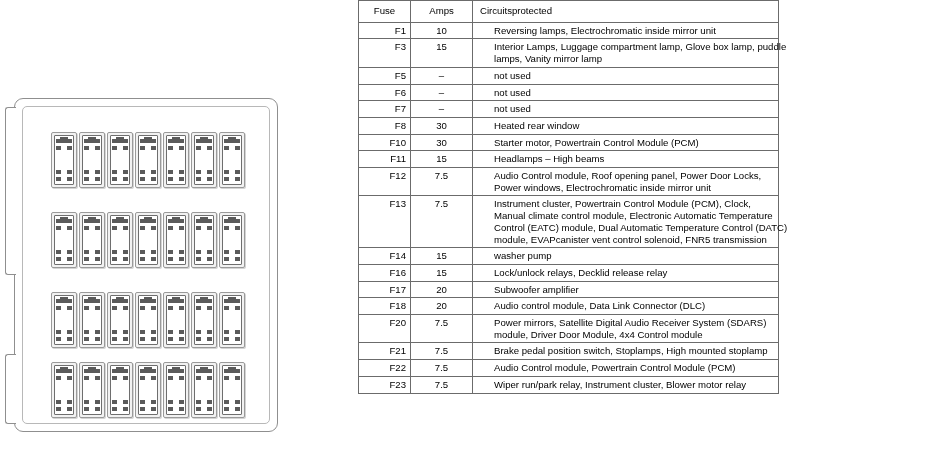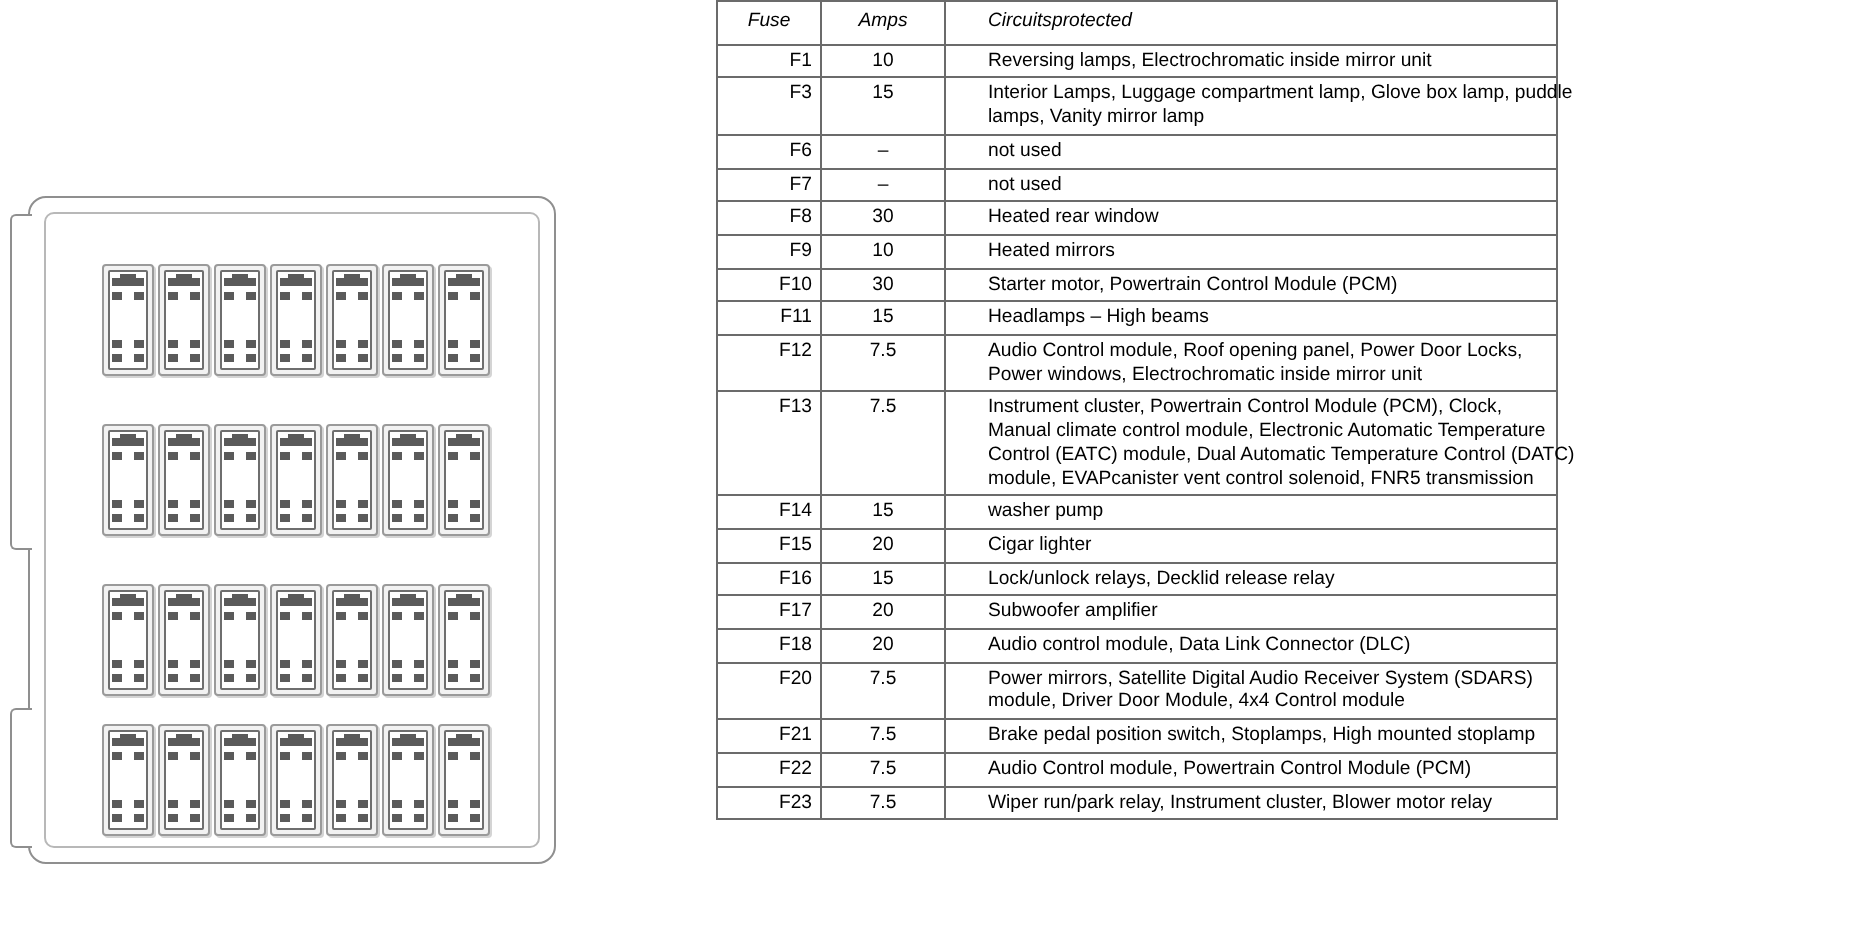--- a/index.html
+++ b/index.html
@@ -155,25 +155,24 @@
   #fuse-table th,
   #fuse-table td {
     border: 1px solid #6b6b6b;
     padding: 2px 4px;
     vertical-align: top;
     line-height: 1.22;
   }
   #fuse-table th {
     font-weight: normal;
     padding: 4px 4px 5px 4px;
-    font-style: italic;
   }
   #fuse-table th.h-fuse,
   #fuse-table th.h-amps { text-align: center; }
-  #fuse-table th.h-circ { text-align: left; padding-left: 21px; }
+  #fuse-table th.h-circ { text-align: left; padding-left: 7px; }
 
   #fuse-table td.t-fuse { text-align: right; }
   #fuse-table td.t-amps { text-align: center; }
   #fuse-table td.t-circ {
     text-align: left;
     padding-left: 21px;
     white-space: nowrap;
     overflow: visible;
   }
   #fuse-table td.t-circ span { display: block; }
@@ -671,45 +670,45 @@
       </tr>
       <tr>
         <td class="t-fuse">F3</td>
         <td class="t-amps">15</td>
         <td class="t-circ">
           <span>Interior Lamps, Luggage compartment lamp, Glove box lamp, puddle</span>
           <span>lamps, Vanity mirror lamp</span>
         </td>
       </tr>
       <tr>
+        <td class="t-fuse">F5</td>
+        <td class="t-amps">–</td>
+        <td class="t-circ">
+          <span>not used</span>
+        </td>
+      </tr>
+      <tr>
         <td class="t-fuse">F6</td>
         <td class="t-amps">–</td>
         <td class="t-circ">
           <span>not used</span>
         </td>
       </tr>
       <tr>
         <td class="t-fuse">F7</td>
         <td class="t-amps">–</td>
         <td class="t-circ">
           <span>not used</span>
         </td>
       </tr>
       <tr>
         <td class="t-fuse">F8</td>
         <td class="t-amps">30</td>
         <td class="t-circ">
           <span>Heated rear window</span>
-        </td>
-      </tr>
-      <tr>
-        <td class="t-fuse">F9</td>
-        <td class="t-amps">10</td>
-        <td class="t-circ">
-          <span>Heated mirrors</span>
         </td>
       </tr>
       <tr>
         <td class="t-fuse">F10</td>
         <td class="t-amps">30</td>
         <td class="t-circ">
           <span>Starter motor, Powertrain Control Module (PCM)</span>
         </td>
       </tr>
       <tr>
@@ -738,27 +737,20 @@
         </td>
       </tr>
       <tr>
         <td class="t-fuse">F14</td>
         <td class="t-amps">15</td>
         <td class="t-circ">
           <span>washer pump</span>
         </td>
       </tr>
       <tr>
-        <td class="t-fuse">F15</td>
-        <td class="t-amps">20</td>
-        <td class="t-circ">
-          <span>Cigar lighter</span>
-        </td>
-      </tr>
-      <tr>
         <td class="t-fuse">F16</td>
         <td class="t-amps">15</td>
         <td class="t-circ">
           <span>Lock/unlock relays, Decklid release relay</span>
         </td>
       </tr>
       <tr>
         <td class="t-fuse">F17</td>
         <td class="t-amps">20</td>
         <td class="t-circ">

